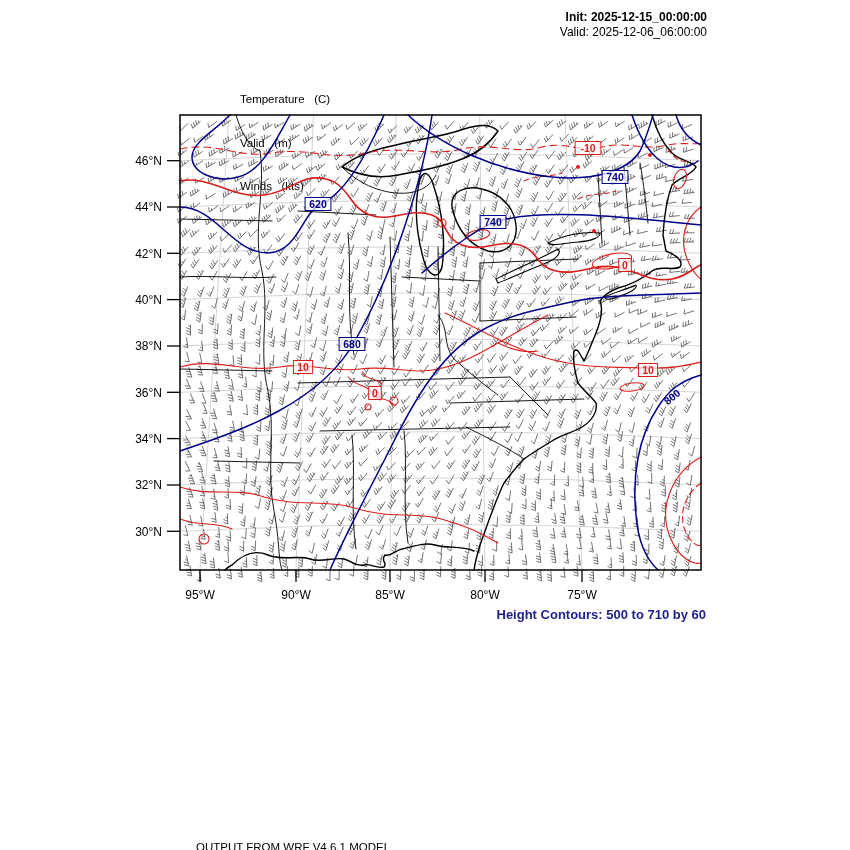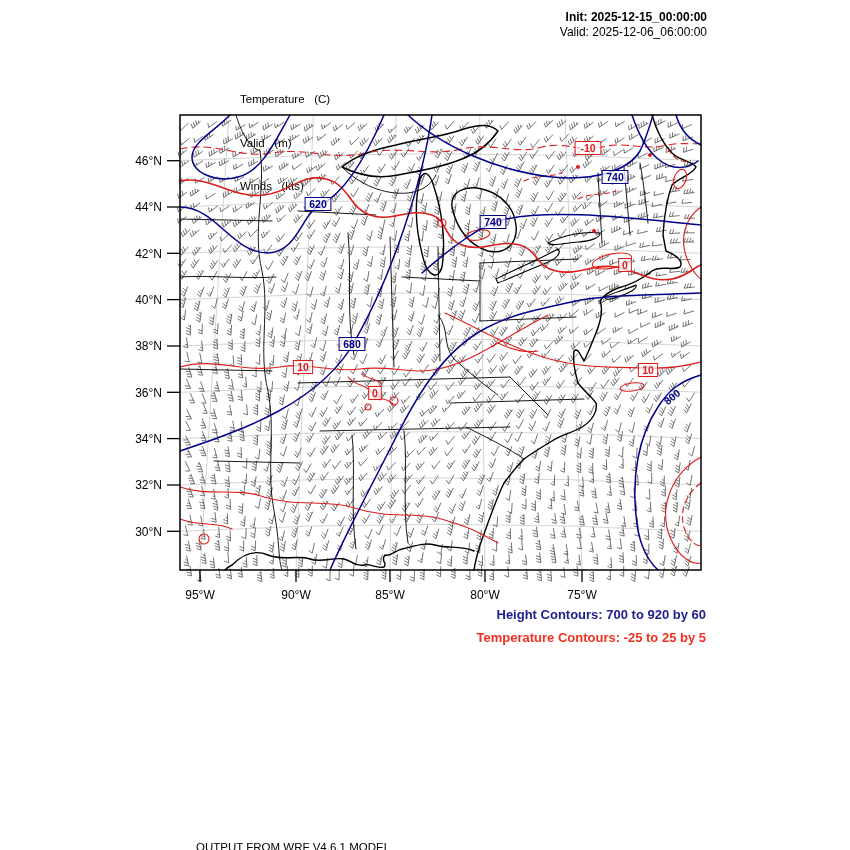--- a/index.html
+++ b/index.html
@@ -215,21 +215,20 @@
             <text x="468" y="258.8" text-anchor="middle" class="clbl" fill="#dd1c1c">10</text>
           </g>
           <g>
             <rect x="188.7" y="271.5" width="12.6" height="13" fill="#ffffff" fill-opacity="0.72" stroke="#dd1c1c" stroke-width="1"></rect>
             <text x="195" y="281.8" text-anchor="middle" class="clbl" fill="#dd1c1c">0</text>
           </g>
         </g>
     </svg>
   </div>
 
-  <div id="cap-height" class="abs" style="color: rgb(32, 32, 143);">Height Contours: 700 to 920 by 60</div>
-  <div id="cap-temp" class="abs" style="color: rgb(243, 48, 31);">Temperature Contours: -25 to 25 by 5</div>
+  <div id="cap-height" class="abs" style="color: rgb(32, 32, 143);">Height Contours: 500 to 710 by 60</div>
 
   <div id="footer" class="abs">
     <div>OUTPUT FROM WRF V4.6.1 MODEL</div>
     
   </div>
 
 </div>
 
 </body></html>

